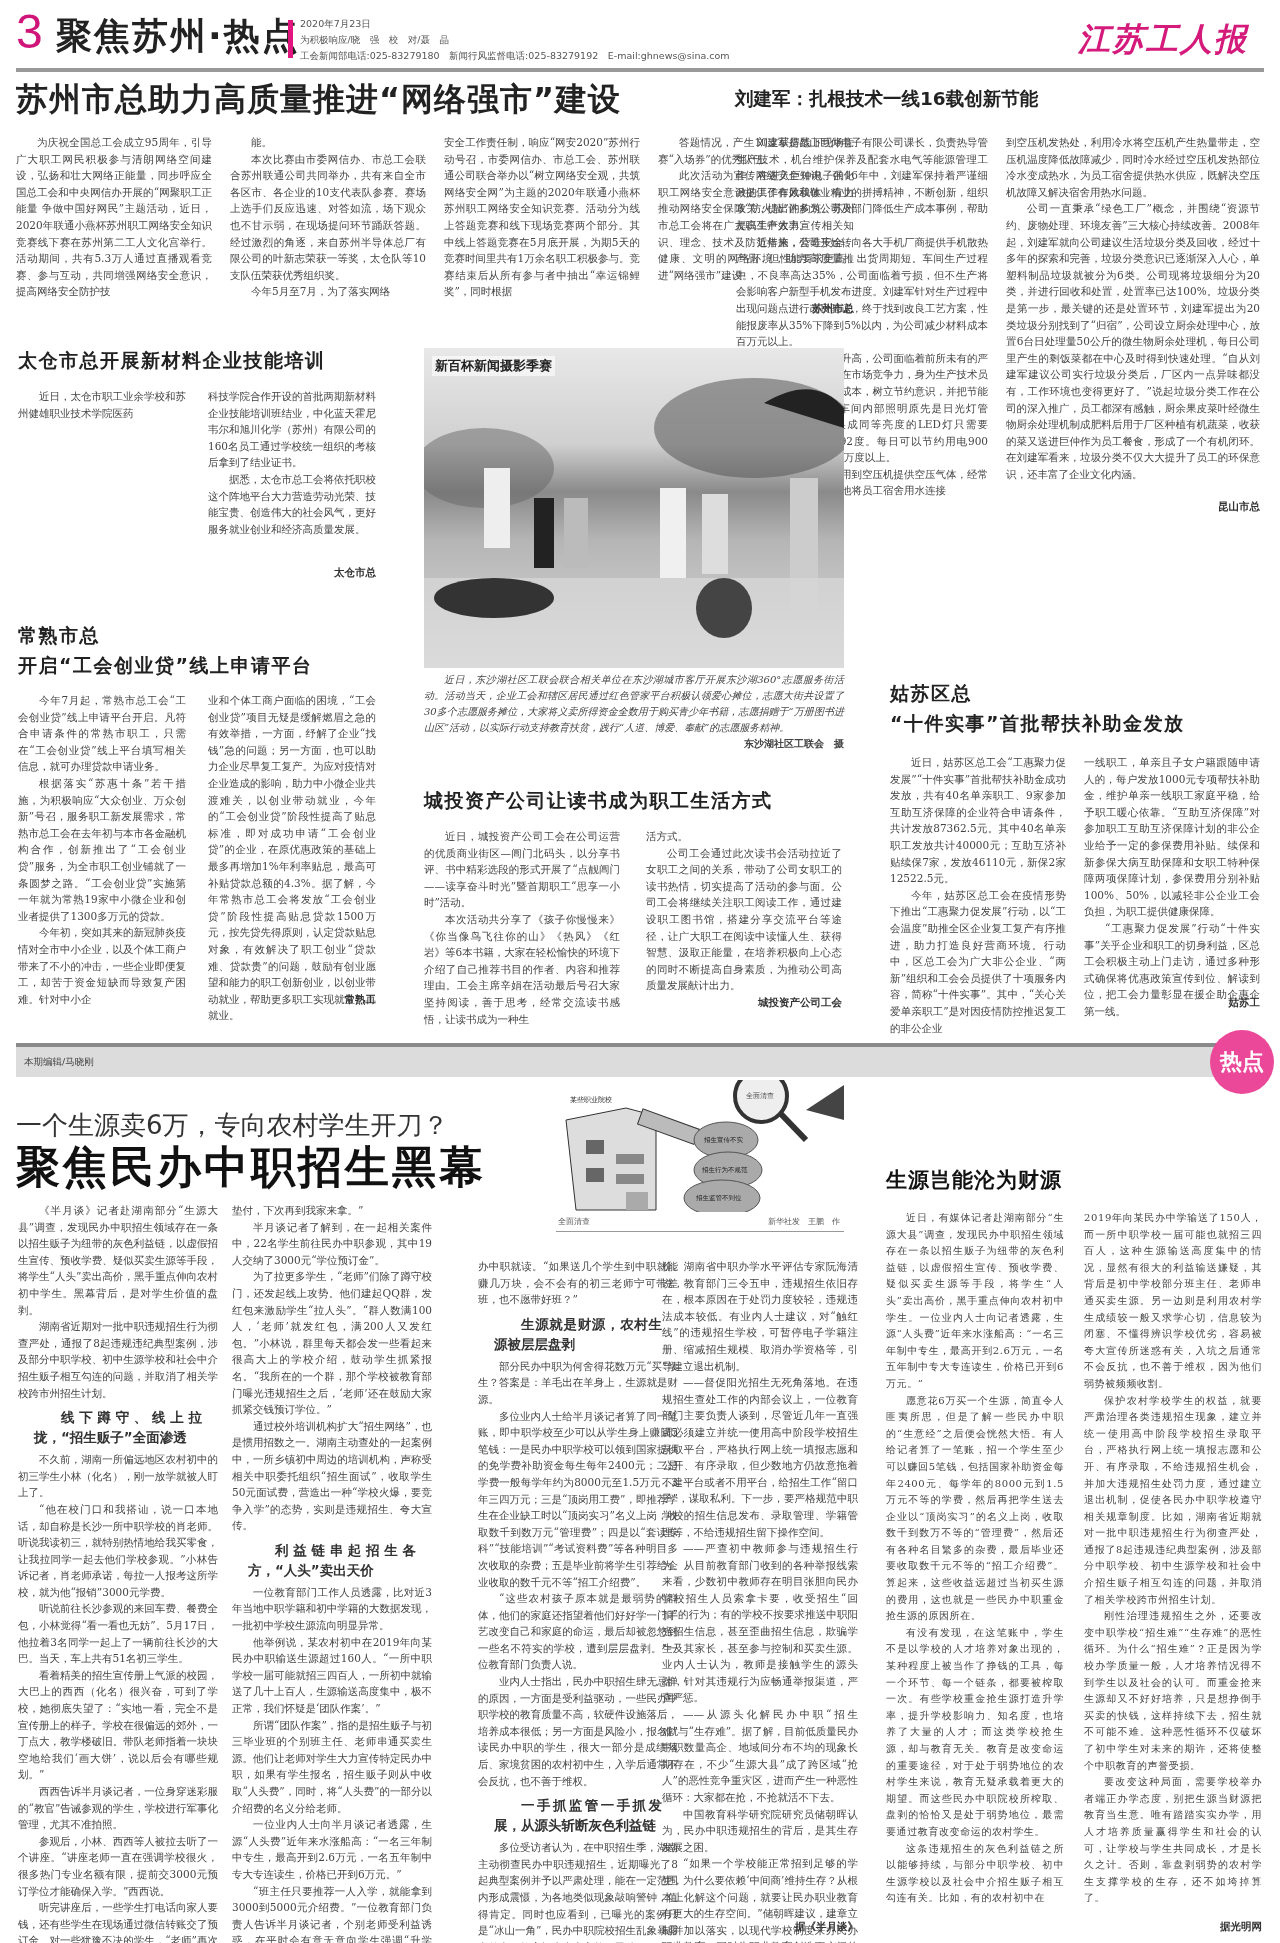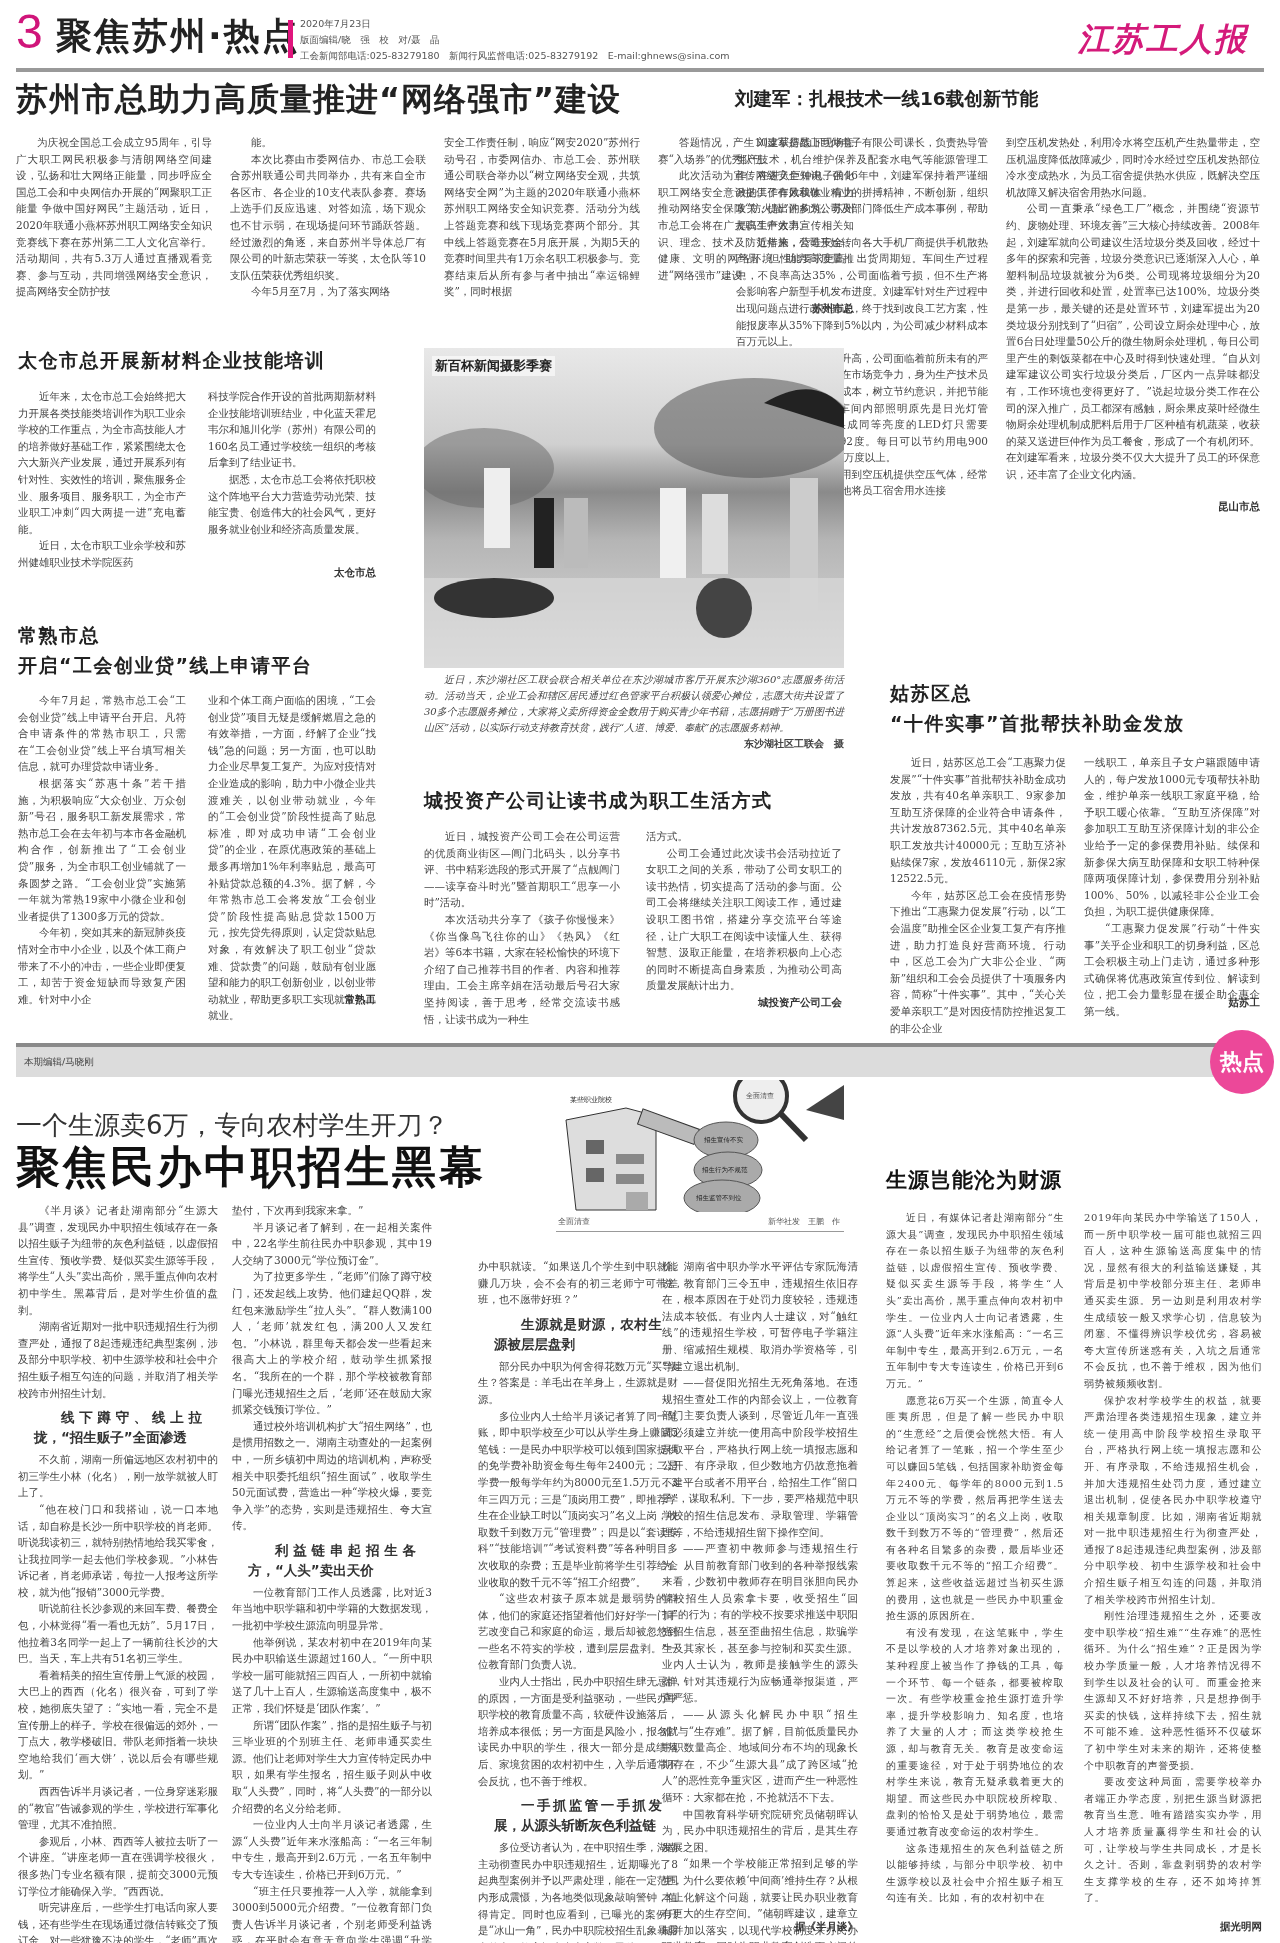--- a/index.html
+++ b/index.html
@@ -27,21 +27,21 @@
 .cartoon{left:556px;top:1080px;width:288px;height:152px;border-bottom:1px solid #999;background:#fff}
 </style>
 </head>
 <body>
 
 <div class="abs masthead-num">3</div>
 <div class="abs masthead-title">聚焦苏州·热点</div>
 <div class="abs masthead-bar"></div>
 <div class="abs masthead-info">
   <div>2020年7月23日</div>
-  <div>版面编辑/晓　强　校　对/聂　晶</div>
+  <div>为积极响应/晓　强　校　对/聂　晶</div>
   <div>工会新闻部电话:025-83279180　新闻行风监督电话:025-83279192　E-mail:ghnews@sina.com</div>
 </div>
 <div class="abs logo">江苏工人报</div>
 <div class="abs rule-top"></div>
 
 <div class="abs h1" style="left:16px;top:78px;font-size:32px;letter-spacing:1px">苏州市总助力高质量推进“网络强市”建设</div>
 <div class="abs" style="left:16px;top:134px;width:868px">
   <div class="col abs" style="left:0;top:0;width:196px">
       <p>为庆祝全国总工会成立95周年，引导广大职工网民积极参与清朗网络空间建设，弘扬和壮大网络正能量，同步呼应全国总工会和中央网信办开展的“网聚职工正能量 争做中国好网民”主题活动，近日，2020年联通小燕杯苏州职工网络安全知识竞赛线下赛在苏州第二工人文化宫举行。活动期间，共有5.3万人通过直播观看竞赛、参与互动，共同增强网络安全意识，提高网络安全防护技</p>
     </div>
@@ -68,21 +68,20 @@
     <p>公司设备使用需要用到空压机提供空压气体，经常会因温度过高而故障，他将员工宿舍用水连接</p>
   </div>
 <div class="col abs" style="left:1006px;top:134px;width:254px;height:360px;overflow:hidden">
     <p class="noi">到空压机发热处，利用冷水将空压机产生热量带走，空压机温度降低故障减少，同时冷水经过空压机发热部位冷水变成热水，为员工宿舍提供热水供应，既解决空压机故障又解决宿舍用热水问题。</p>
     <p>公司一直秉承“绿色工厂”概念，并围绕“资源节约、废物处理、环境友善”三大核心持续改善。2008年起，刘建军就向公司建议生活垃圾分类及回收，经过十多年的探索和完善，垃圾分类意识已逐渐深入人心，单塑料制品垃圾就被分为6类。公司现将垃圾细分为20类，并进行回收和处置，处置率已达100%。垃圾分类是第一步，最关键的还是处置环节，刘建军提出为20类垃圾分别找到了“归宿”，公司设立厨余处理中心，放置6台日处理量50公斤的微生物厨余处理机，每日公司里产生的剩饭菜都在中心及时得到快速处理。“自从刘建军建议公司实行垃圾分类后，厂区内一点异味都没有，工作环境也变得更好了。”说起垃圾分类工作在公司的深入推广，员工都深有感触，厨余果皮菜叶经微生物厨余处理机制成肥料后用于厂区种植有机蔬菜，收获的菜又送进巨仲作为员工餐食，形成了一个有机闭环。在刘建军看来，垃圾分类不仅大大提升了员工的环保意识，还丰富了企业文化内涵。</p>
   </div>
 <div class="src abs" style="left:1006px;top:500px;width:254px">昆山市总</div>
 
 <div class="abs h1" style="left:18px;top:348px;font-size:19px;letter-spacing:1.5px">太仓市总开展新材料企业技能培训</div>
 <div class="col abs" style="left:18px;top:388px;width:168px">
-    <p>近年来，太仓市总工会始终把大力开展各类技能类培训作为职工业余学校的工作重点，为全市高技能人才的培养做好基础工作，紧紧围绕太仓六大新兴产业发展，通过开展系列有针对性、实效性的培训，聚焦服务企业、服务项目、服务职工，为全市产业职工冲刺“四大两提一进”充电蓄能。</p>
     <p>近日，太仓市职工业余学校和苏州健雄职业技术学院医药</p>
   </div>
 <div class="col abs" style="left:208px;top:388px;width:168px">
     <p class="noi">科技学院合作开设的首批两期新材料企业技能培训班结业，中化蓝天霍尼韦尔和旭川化学（苏州）有限公司的160名员工通过学校统一组织的考核后拿到了结业证书。</p>
     <p>据悉，太仓市总工会将依托职校这个阵地平台大力营造劳动光荣、技能宝贵、创造伟大的社会风气，更好服务就业创业和经济高质量发展。</p>
   </div>
 <div class="src abs" style="left:208px;top:566px;width:168px">太仓市总</div>
 
 <div class="abs photo" style="left:424px;top:348px;width:420px;height:320px">
   <div class="photo-label">新百杯新闻摄影季赛</div>

